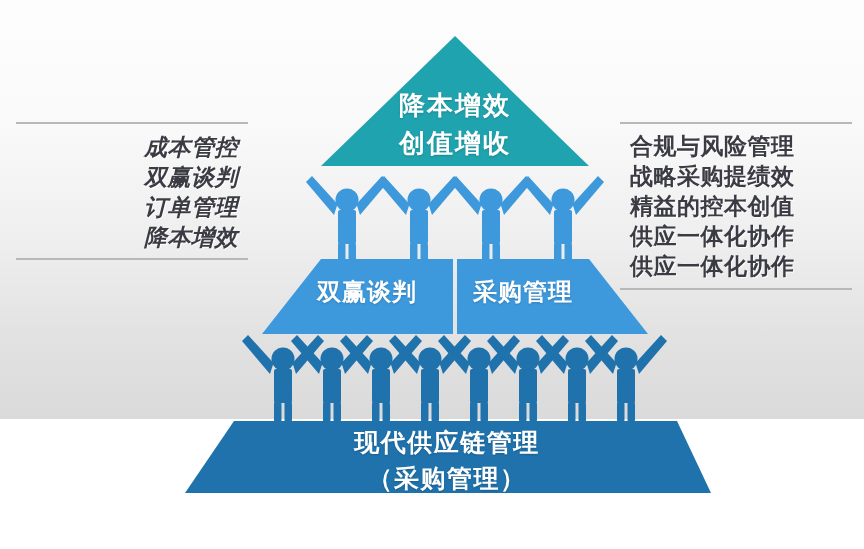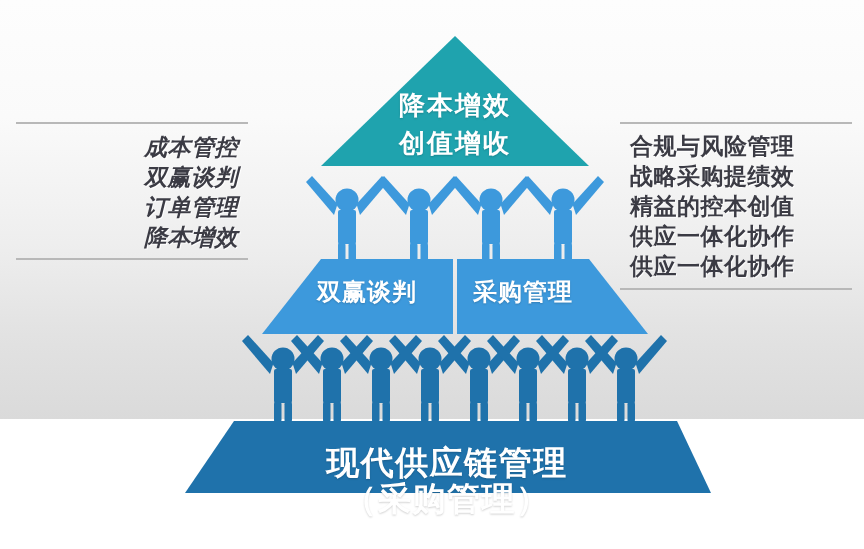--- a/index.html
+++ b/index.html
@@ -80,23 +80,22 @@
     font-size: 24px; line-height: 32px;
     letter-spacing: 1px;
   }
   #mid-label-right {
     left: 448px; top: 276px; width: 150px;
     font-size: 24px; line-height: 32px;
     letter-spacing: 1px;
   }
   #base-label {
     left: 272px; top: 424px; width: 350px;
-    font-size: 33px; line-height: 36px;
+    font-size: 25px; line-height: 36px;
     letter-spacing: 1.5px;
-    margin-top: 21px;
   }
 </style>
 </head>
 <body>
 
 <div id="stage">
 
   <svg id="diagram-svg" viewBox="0 0 864 549">
     <defs>
 

